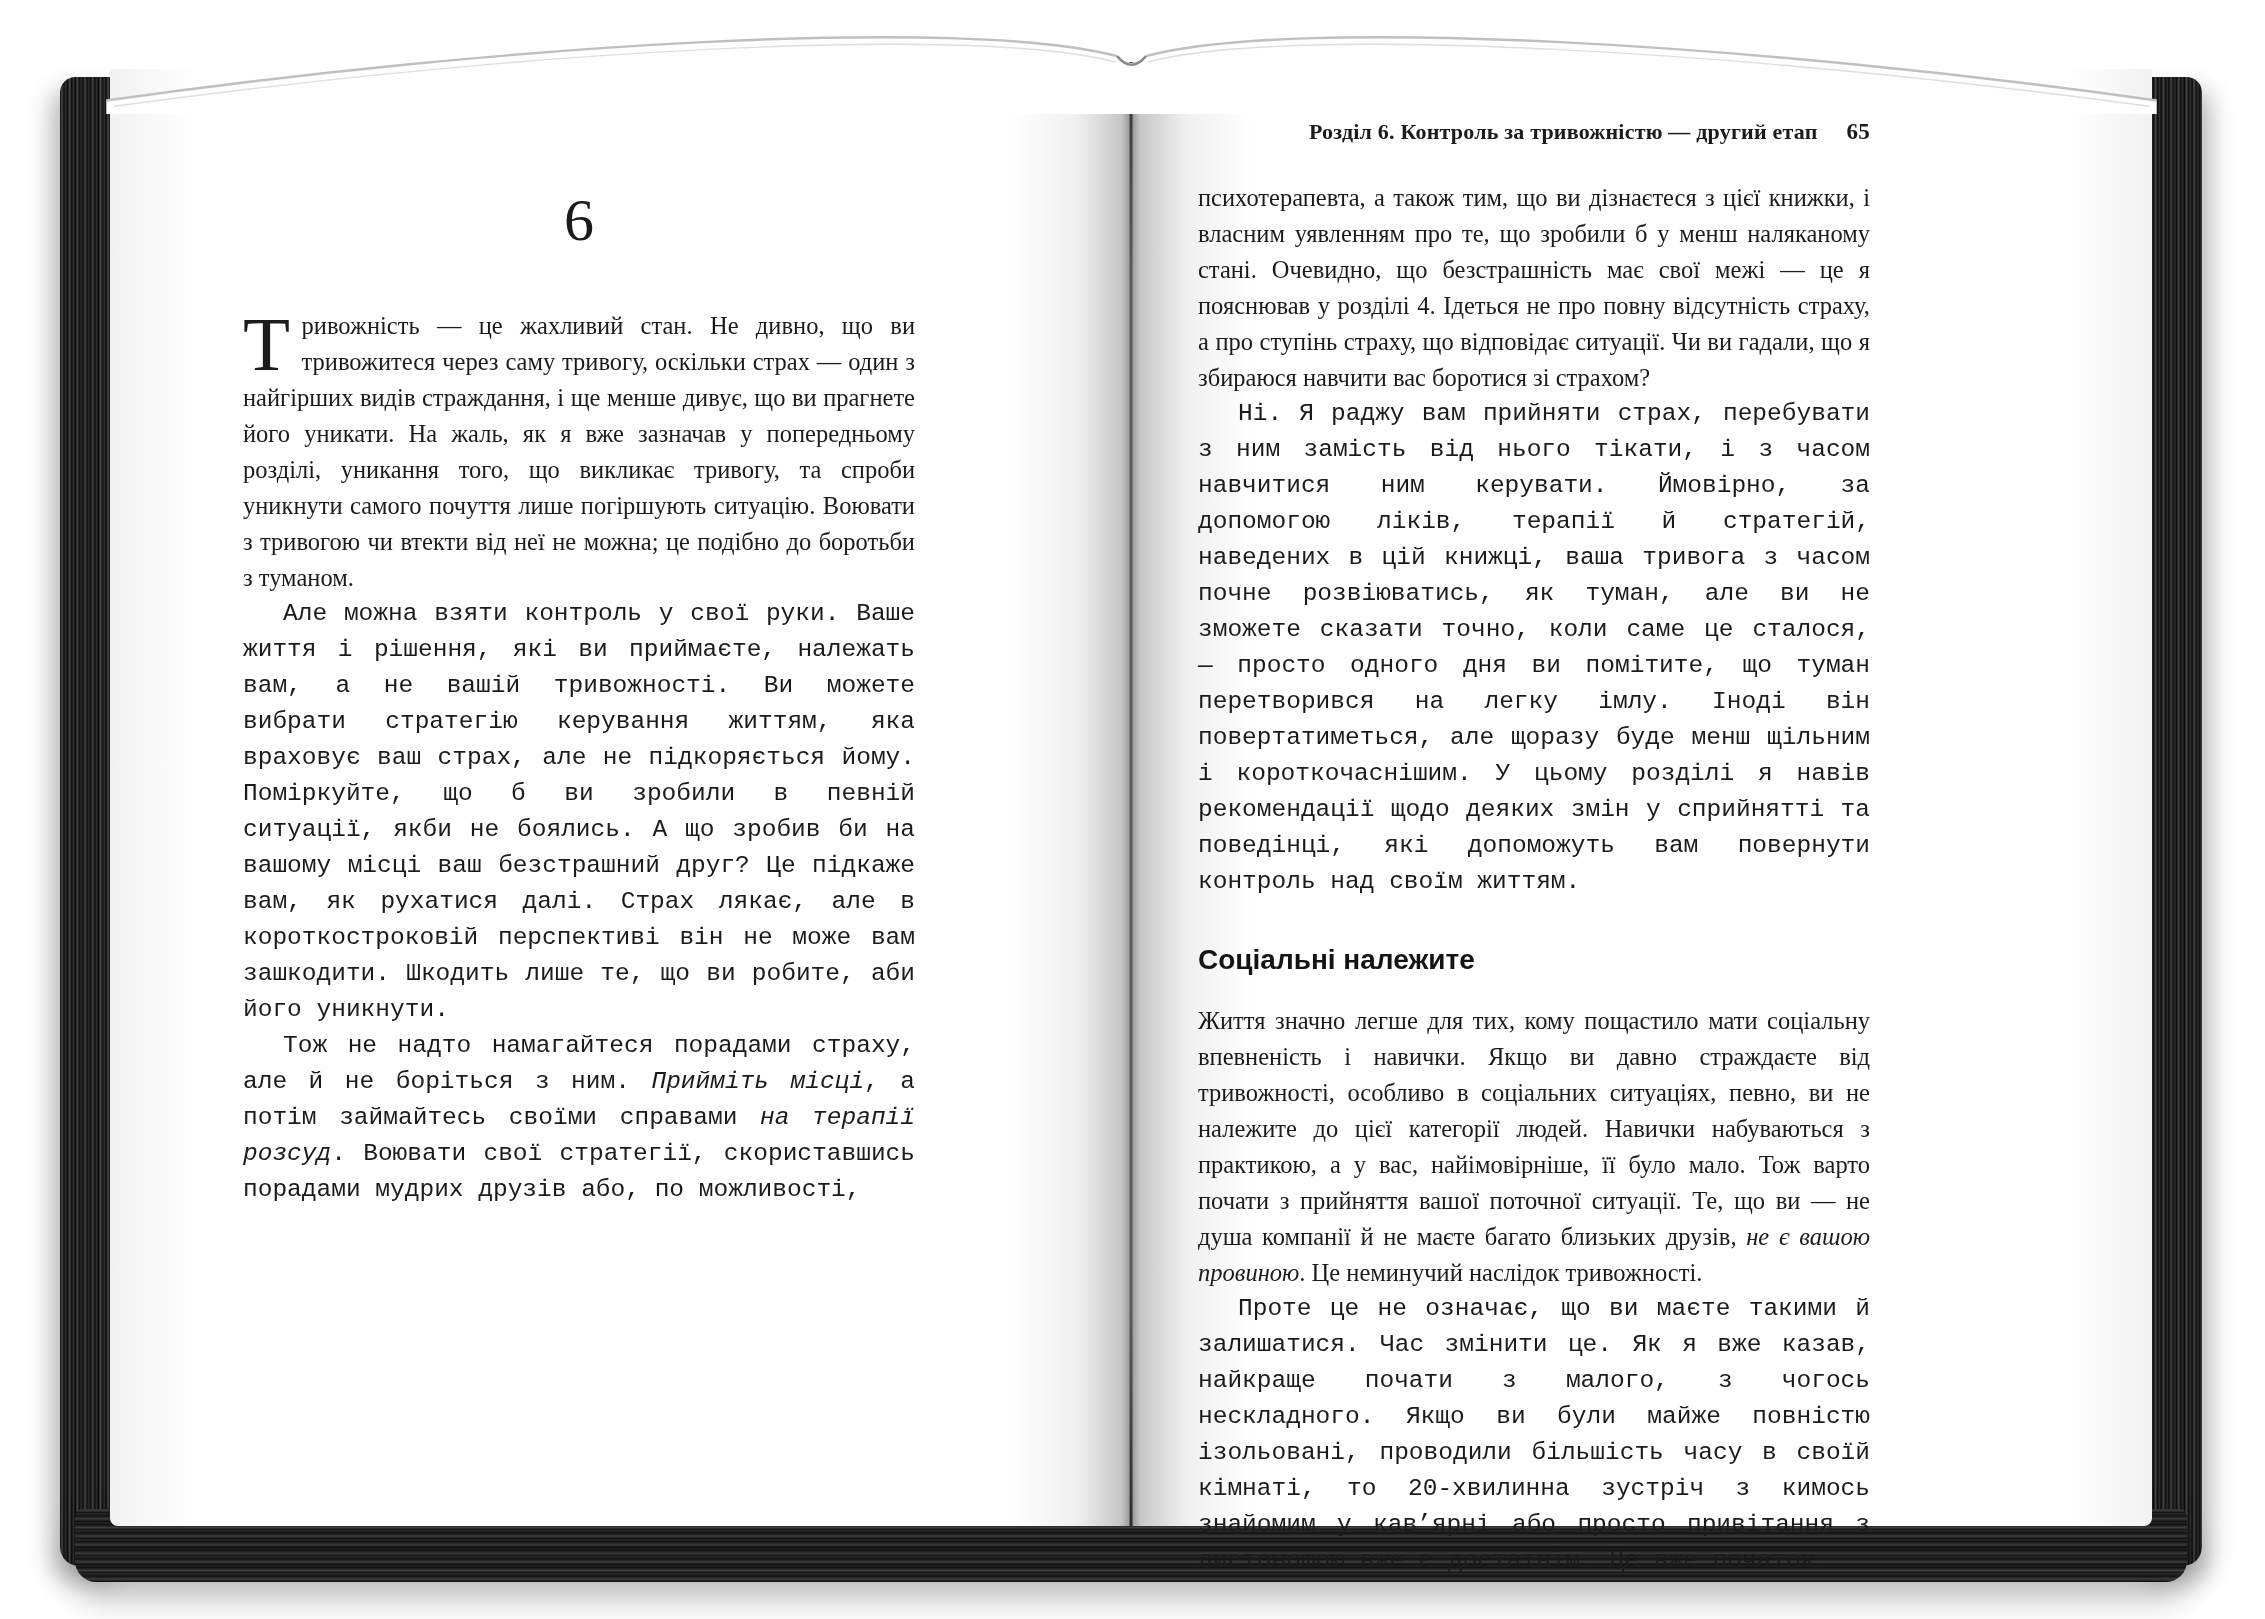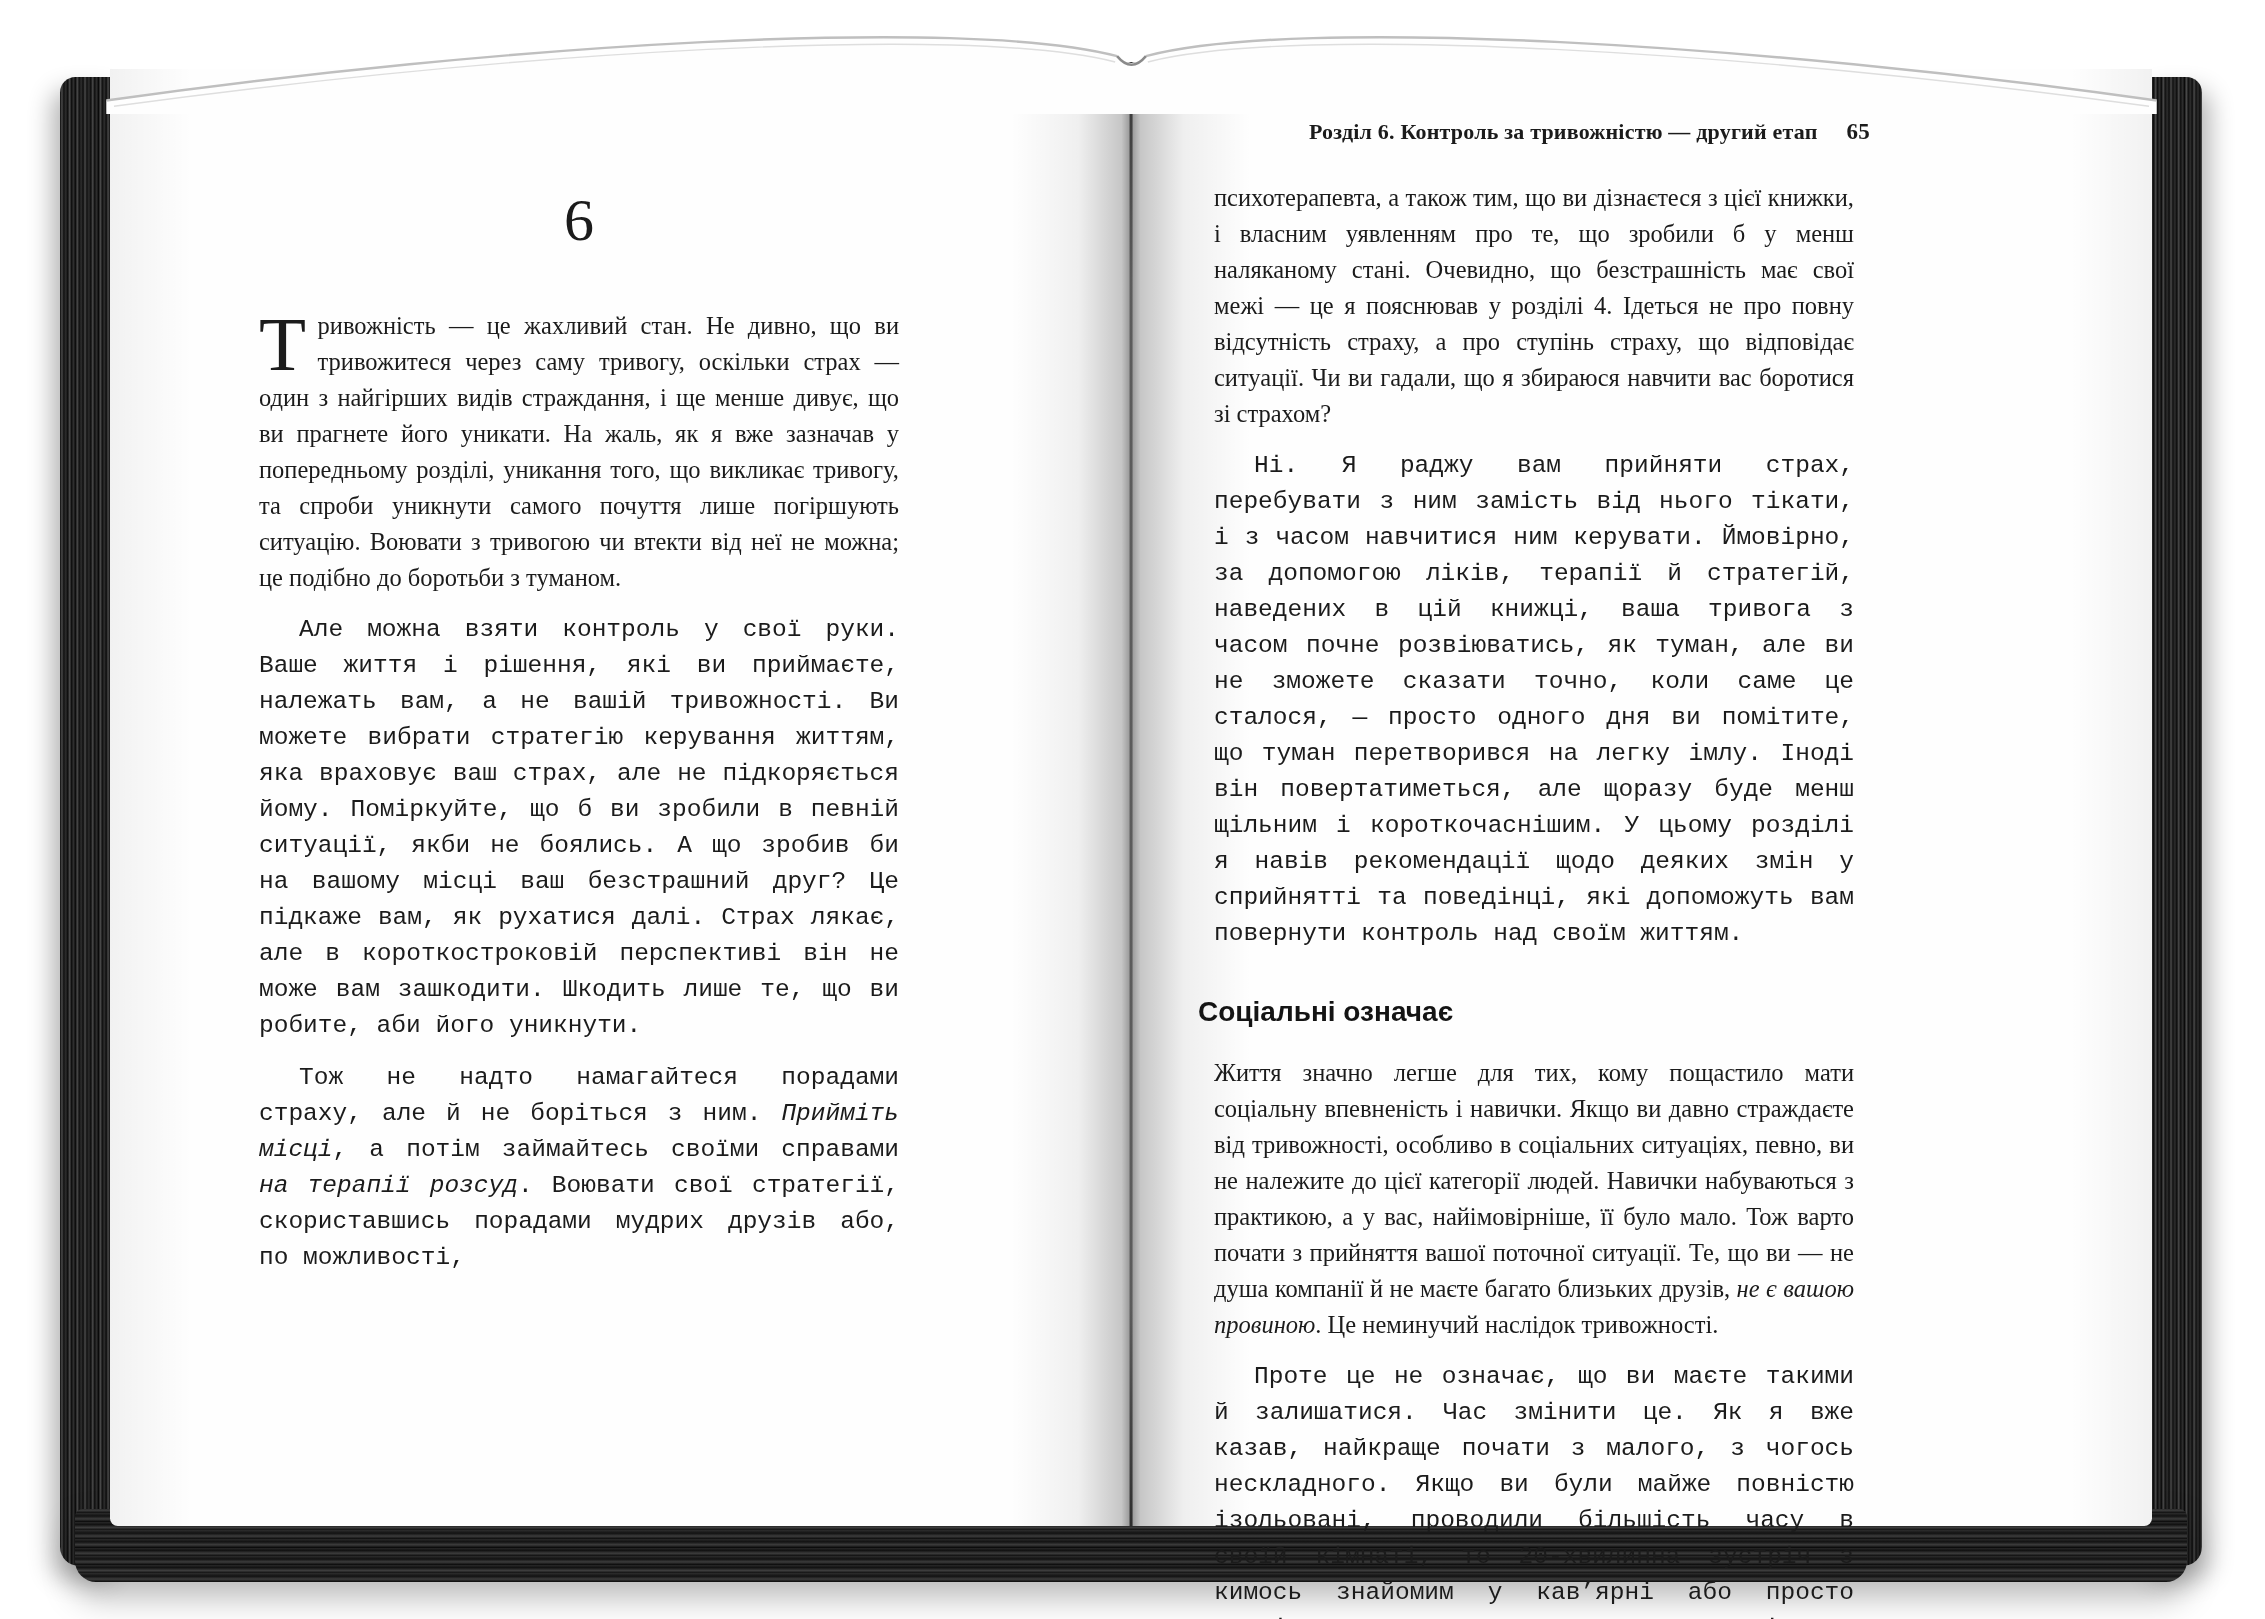--- a/index.html
+++ b/index.html
@@ -65,21 +65,21 @@
 
   .chapter-number{
     text-align:center;font-size:60px;line-height:1;font-weight:400;
     margin:50px 0 38px;
   }
   .chapter-title{
     text-align:center;font-size:38px;line-height:1.38;font-weight:400;margin:0;
   }
   .body-block{margin-top:58px;}
   p.body{
-    font-size:24.5px;line-height:36px;text-align:justify;margin:16px;
+    font-size:24.5px;line-height:36px;text-align:justify;margin:0;
     color:#1b1b1b;
   }
   p.body.indent{text-indent:40px;font-family:Liberation Mono, monospace;}
   .it{font-style:italic;}
   .dropcap{
     float:left;font-size:77px;line-height:60px;padding:6.7px 11.5px 0 0;font-weight:400;
   }
 
   .running-header{
     display:flex;justify-content:flex-end;align-items:center;gap:29px;
@@ -124,21 +124,21 @@
 
   <div class="page-content right-content">
     <div class="running-header">
       <span>Розділ 6. Контроль за тривожністю — другий етап</span>
       <span class="page-number">65</span>
     </div>
     <div>
         <p class="body"><span>психотерапевта, а також тим, що ви дізнаєтеся з цієї книжки, і власним уявленням про те, що зробили б у менш наляканому стані. Очевидно, що безстрашність має свої межі — це я пояснював у розділі 4. Ідеться не про повну відсутність страху, а про ступінь страху, що відповідає ситуації. Чи ви гадали, що я збираюся навчити вас боротися зі страхом?</span></p>
         <p class="body indent"><span>Ні. Я раджу вам прийняти страх, перебувати з ним замість від нього тікати, і з часом навчитися ним керувати. Ймовірно, за допомогою ліків, терапії й стратегій, наведених в цій книжці, ваша тривога з часом почне розвіюватись, як туман, але ви не зможете сказати точно, коли саме це сталося, — просто одного дня ви помітите, що туман перетворився на легку імлу. Іноді він повертатиметься, але щоразу буде менш щільним і короткочаснішим. У цьому розділі я навів рекомендації щодо деяких змін у сприйнятті та поведінці, які допоможуть вам повернути контроль над своїм життям.</span></p>
       </div>
-    <h2 class="section-heading">Соціальні означає</h2>
+    <h2 class="section-heading">Соціальні належите</h2>
     <div>
         <p class="body"><span>Життя значно легше для тих, кому пощастило мати соціальну впевненість і навички. Якщо ви давно страждаєте від тривожності, особливо в соціальних ситуаціях, певно, ви не належите до цієї категорії людей. Навички набуваються з практикою, а у вас, найімовірніше, її було мало. Тож варто почати з прийняття вашої поточної ситуації. Те, що ви — не душа компанії й не маєте багато близьких друзів, </span><span class="it">не є вашою провиною</span><span>. Це неминучий наслідок тривожності.</span></p>
         <p class="body indent"><span>Проте це не означає, що ви маєте такими й залишатися. Час змінити це. Як я вже казав, найкраще почати з малого, з чогось нескладного. Якщо ви були майже повністю ізольовані, проводили більшість часу в своїй кімнаті, то 20-хвилинна зустріч з кимось знайомим у кав’ярні або просто привітання з листоношою вже є достатнім. Це вже початок.</span></p>
       </div>
   </div>
 
 </div>
 
 
 </body></html>

